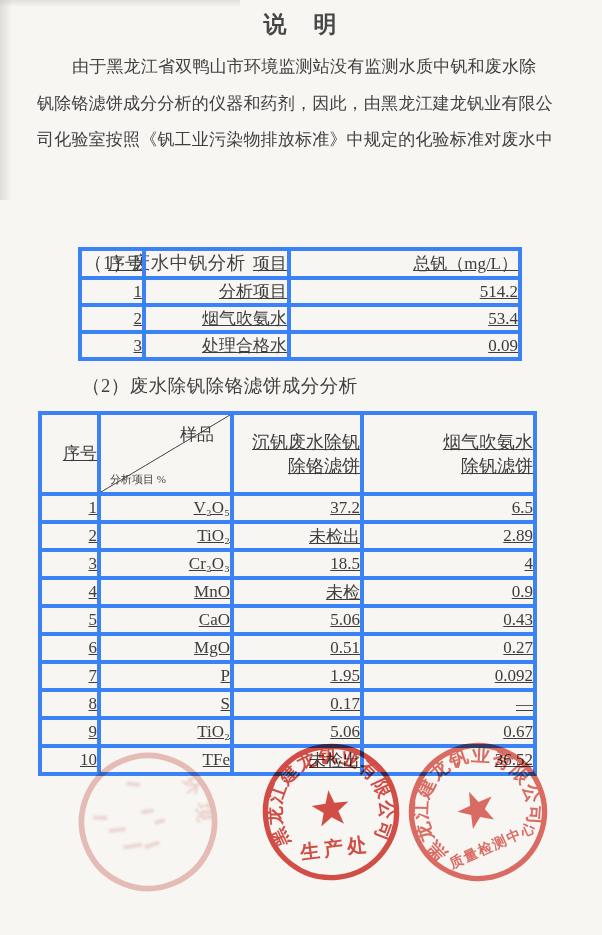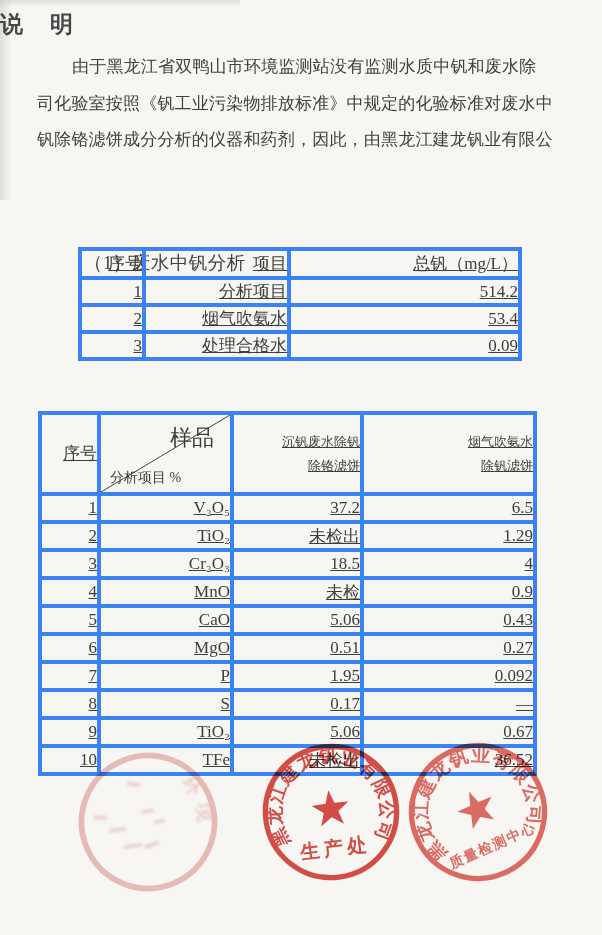--- a/index.html
+++ b/index.html
@@ -5,65 +5,65 @@
   * { margin:0; padding:0; box-sizing:border-box; }
   html,body { width:602px; height:935px; }
   body { background:#fbfbf9; font-family:"Liberation Serif","DejaVu Serif",serif; color:#3d3d3d; }
   #page { position:relative; width:602px; height:935px; background:#f7f6f3; overflow:hidden; }
   
   #page::before { content:""; position:absolute; left:0; top:0; width:12px; height:200px;
     background:linear-gradient(to right, rgba(190,190,185,.45), rgba(190,190,185,0)); pointer-events:none; }
   #page::after { content:""; position:absolute; left:0; top:0; width:240px; height:7px;
     background:linear-gradient(to bottom, rgba(190,190,185,.4), rgba(190,190,185,0)); pointer-events:none; }
 
-  .doc-title { position:absolute; top:9px; left:0; width:602px; 
+  .doc-title { position:absolute; top:9px; left:0; width:602px; text-align:center;
     font-size:23px; font-weight:600; letter-spacing:2px; color:#474747; }
 
   .para { position:absolute; left:37px; top:49px; width:545px; font-size:17px; color:#404040; }
   .para .pline { white-space:nowrap; height:36.5px; line-height:36.5px; letter-spacing:0.2px; }
   .para .pline:first-child { text-indent:35px; }
 
   .sec-heading { position:absolute; font-size:18.5px; letter-spacing:0.5px; color:#404040; }
   #heading1 { left:84px; top:206px;margin-top:44px; }
   #heading2 { left:82px; top:373px; }
 
   table { border-collapse:collapse; table-layout:fixed; background:transparent; }
   td, th { border:4px solid #3b82f6; font-weight:normal; text-align:right; vertical-align:middle;
     font-size:17px; color:#3d3d3d; padding:0; overflow:hidden;text-decoration:underline; }
   #table1 { position:absolute; left:78px; top:247px; width:440px; border:1.5px solid #55554f; }
   #table1 tr { height:27px; }
   #table1 tr.hrow { height:29px; }
   #table2 { position:absolute; left:38px; top:411px; width:495px; border:1.5px solid #55554f; }
   #table2 tr { height:28px; }
   #table2 tr.hrow2 { height:81px; }
-  .hcell-2line { line-height:24px; font-size:13px; }
+  .hcell-2line { line-height:24px; font-size:18px; }
 
   .diag-cell { position:relative; padding:0;
     background:linear-gradient(to bottom right, transparent calc(50% - 0.8px), #5d5d5a calc(50% - 0.2px), #5d5d5a calc(50% + 0.2px), transparent calc(50% + 0.8px)); }
-  .diag-top { position:absolute; top:8px; right:16px; font-size:22px; }
-  .diag-bottom { position:absolute; bottom:5px; left:9px; font-size:14px; }
+  .diag-top { position:absolute; top:8px; right:16px; font-size:17px; }
+  .diag-bottom { position:absolute; bottom:5px; left:9px; font-size:11px; }
 
   
   .stamp { position:absolute; mix-blend-mode:multiply; pointer-events:none; }
   .stamp svg { display:block; }
   #stamp-left   { left:66px;  top:740px; width:164px; height:164px; transform:rotate(22deg);  opacity:.48; }
   #stamp-middle { left:250px; top:731px; width:162px; height:162px; transform:rotate(-7deg);  opacity:.93; }
   #stamp-right  { left:396px; top:730px; width:164px; height:164px; transform:rotate(-24deg); opacity:.85; }
 </style>
 </head>
 <body>
 
 <div id="page">
 
   <div class="doc-title">说　明</div>
 
   <div class="para">
     <div class="pline">由于黑龙江省双鸭山市环境监测站没有监测水质中钒和废水除</div>
+    <div class="pline">钒除铬滤饼成分分析的仪器和药剂，因此，由黑龙江建龙钒业有限公</div>
     <div class="pline">司化验室按照《钒工业污染物排放标准》中规定的化验标准对废水中</div>
-    <div class="pline">钒除铬滤饼成分分析的仪器和药剂，因此，由黑龙江建龙钒业有限公</div>
   </div>
 
   <div id="heading1" class="sec-heading">（1）废水中钒分析</div>
 
   <table id="table1">
     <colgroup>
         <col style="width:64px">
         <col style="width:145px">
         <col style="width:231px">
       </colgroup>
@@ -84,20 +84,21 @@
       <td>53.4</td>
     </tr>
     <tr>
       <td>3</td>
       <td>处理合格水</td>
       <td>0.09</td>
     </tr>
   </tbody>
     </table>
 
+  <div id="heading2" class="sec-heading">（2）废水除钒除铬滤饼成分分析</div>
 
   <table id="table2">
     <colgroup>
         <col style="width:59px">
         <col style="width:133px">
         <col style="width:130px">
         <col style="width:173px">
       </colgroup>
     <tbody>
         <tr class="hrow2">
@@ -122,21 +123,21 @@
     <tr>
       <td>1</td>
       <td>V₂O₅</td>
       <td>37.2</td>
       <td>6.5</td>
     </tr>
     <tr>
       <td>2</td>
       <td>TiO₂</td>
       <td>未检出</td>
-      <td>1.29</td>
+      <td>2.89</td>
     </tr>
     <tr>
       <td>3</td>
       <td>Cr₂O₃</td>
       <td>18.5</td>
       <td>4</td>
     </tr>
     <tr>
       <td>4</td>
       <td>MnO</td>

